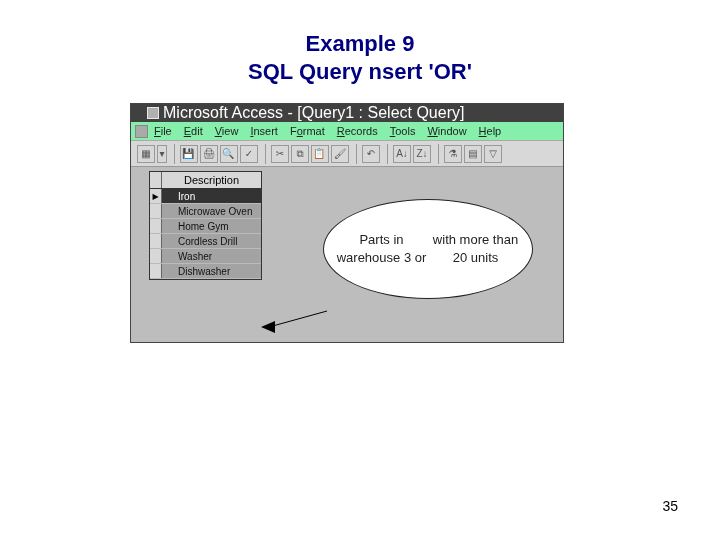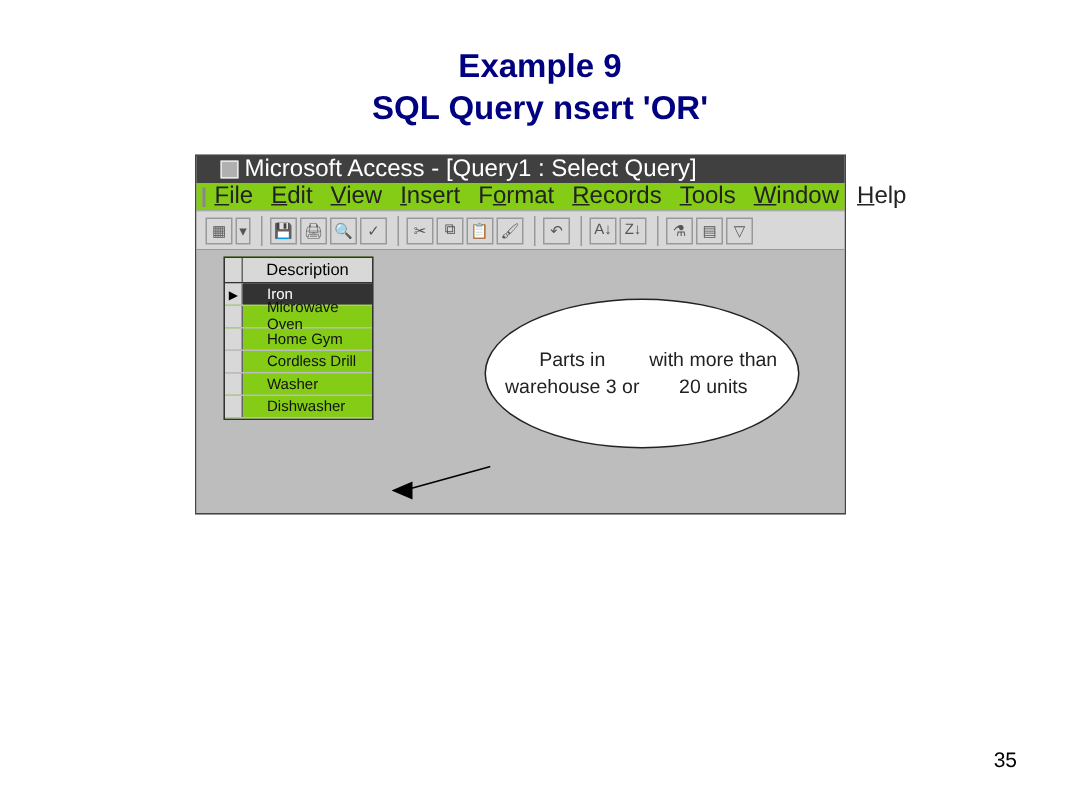--- a/index.html
+++ b/index.html
@@ -41,25 +41,25 @@
   }
   .titlebar .appicon {
     width: 12px; height: 12px;
     background: #b0b0b0;
     border: 1px solid #e8e8e8;
     margin-right: 4px;
     display: inline-block;
   }
   
   .menubar {
-    background: #84cc16;
+    background: #86efac;
     height: 19px;
     display: flex;
     align-items: center;
-    font-size: 16px;
+    font-size: 11px;
     color: #222;
     border-bottom: 1px solid #aaa;
     padding-left: 4px;
   }
   .menubar .mdi-icon {
     width: 13px; height: 13px;
     background: #aaa;
     border: 1px solid #888;
     margin-right: 6px;
   }
@@ -97,23 +97,23 @@
   .workspace {
     position: absolute;
     left: 0; right: 0;
     top: 63px; bottom: 0;
     background: #bdbdbd;
   }
   .datasheet {
     position: absolute;
     left: 18px;
     top: 4px;
-    background: #84cc16;
+    background: #a3a3a3;
     border: 1px solid #333;
-    width: 100px;
+    width: 113px;
   }
   .colheader {
     background: #d8d8d8;
     border-bottom: 1px solid #333;
     height: 17px;
     display: flex;
     align-items: center;
     font-size: 11px;
   }
   .colheader .rowsel {

